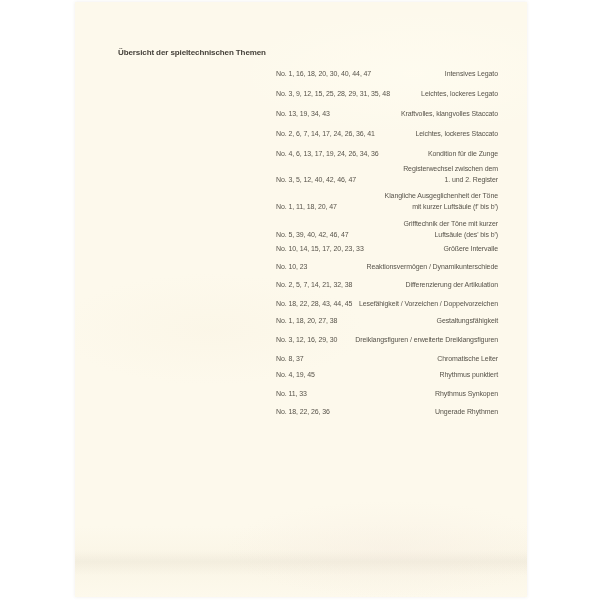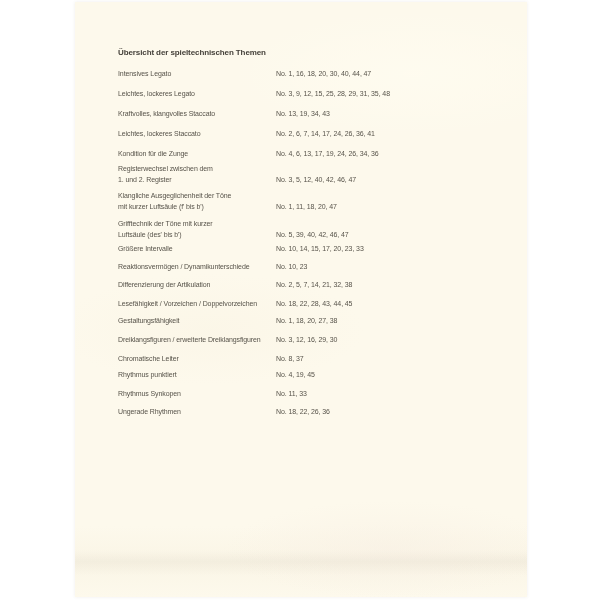--- a/index.html
+++ b/index.html
@@ -9,20 +9,21 @@
     height: 600px;
     background: #ffffff;
     font-family: "Liberation Sans", sans-serif;
     overflow: hidden;
   }
   .stage {
     position: relative;
     width: 600px;
     height: 600px;
     background: #ffffff;
+    text-align: right;
   }
   
   .page {
     position: absolute;
     left: 75px;
     top: 2px;
     width: 452px;
     height: 595px;
     background:
       radial-gradient(ellipse 260px 90px at 75% 12%, rgba(255,252,240,0.8), rgba(255,252,240,0) 70%),

